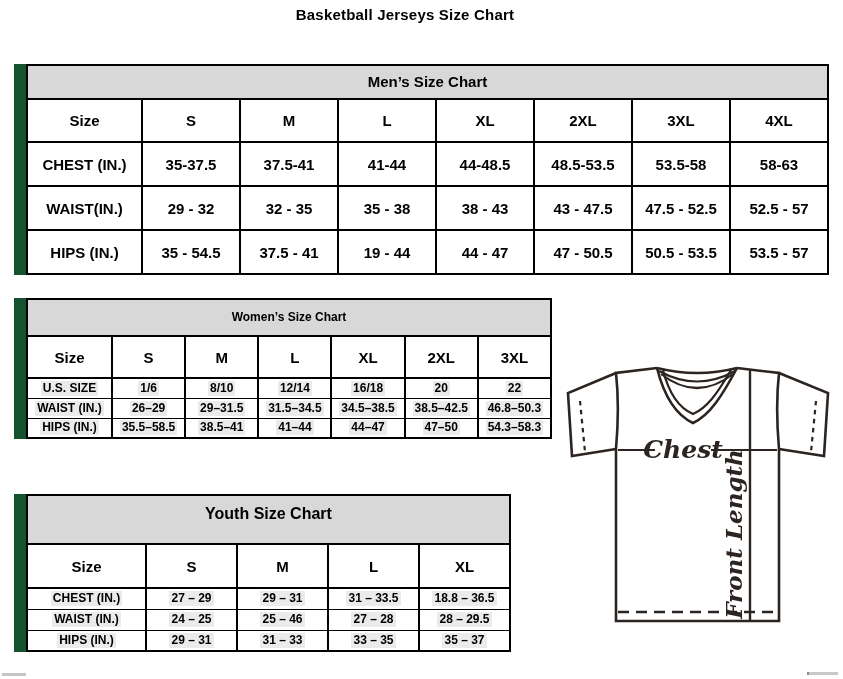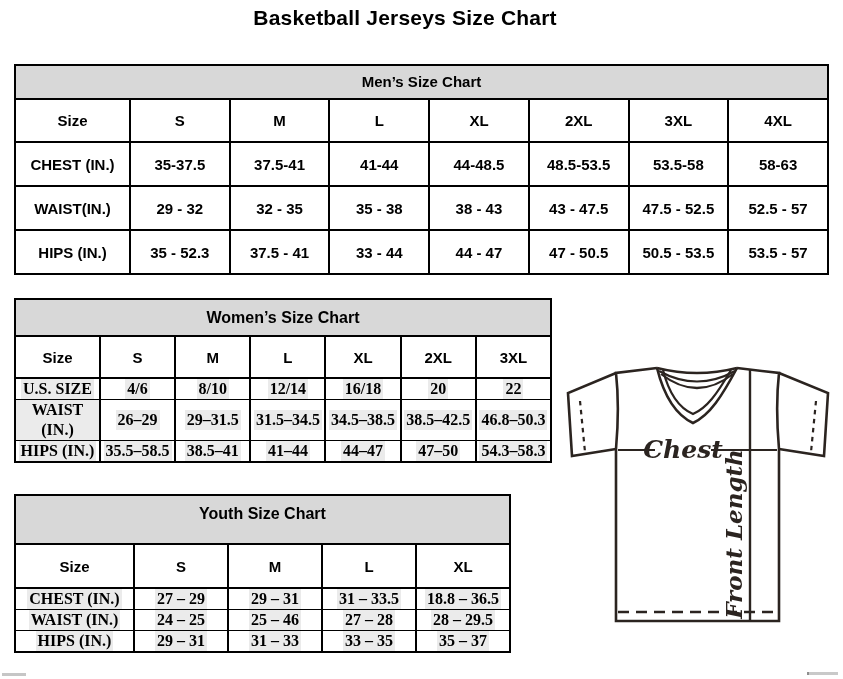--- a/index.html
+++ b/index.html
@@ -6,51 +6,51 @@
     --hdr:#d8d8d8; --bd:#000000; --ink:#2b2420; --hl:#ebebeb;
   }
   *{box-sizing:border-box; margin:0; padding:0;}
   html,body{background:#ffffff;}
   body{
     width:843px; height:679px; position:relative; overflow:hidden;
     font-family:"Liberation Sans", sans-serif; color:#000;
   }
   .page-title{
     position:absolute; top:6px; left:0; width:810px;
-    text-align:center; font-size:21px; font-weight:bold; color:#000;
+    text-align:center; font-size:15px; font-weight:bold; color:#000;
     letter-spacing:0.2px;
   }
-  .chart{position:absolute; background:#14532d;}
+  .chart{position:absolute; background:#14532d;padding-left:12px;}
   .chart-title{
     background:var(--hdr); border:2px solid var(--bd);
     text-align:center; font-weight:bold; width:100%;
   }
   .men   .chart-title{height:36px; line-height:32px; font-size:15px;}
-  .women .chart-title{height:39px; line-height:35px; font-size:16px;}
+  .women .chart-title{height:39px; line-height:35px; font-size:12px;}
   .youth .chart-title{height:51px; line-height:35px; font-size:16px;}
   table{
     border-collapse:collapse; table-layout:fixed; width:100%;
     margin-top:-2px; background:#fff;
   }
   th,td{
     border:2px solid var(--bd); text-align:center; vertical-align:middle;
     font-weight:bold; padding:0; color:#000;
   }
   .men{left:14px; top:64px; width:815px;}
   .women{left:14px; top:298px; width:538px;}
   .youth{left:14px; top:494px; width:497px;}
   .men   .size-col-label{width:115px;}
   .women .size-col-label{width:85px;}
   .youth .size-col-label{width:119px;}
   tr.size-row{font-size:15px;border-radius:19px;}
   .men   tr.size-row{height:43px;}
   .women tr.size-row{height:42px;}
   .youth tr.size-row{height:44px;}
   .men tr.data-row{height:44px; font-size:15px;}
-  .women tr.data-row, .youth tr.data-row{font-size:16px;font-family:Liberation Serif, serif;}
+  .women tr.data-row, .youth tr.data-row{font-size:12px;}
   .women tr.data-row{height:20px;}
   .youth tr.data-row{height:21px;}
   .women tr.data-row th, .women tr.data-row td,
   .youth tr.data-row th, .youth tr.data-row td{
     border-top-width:1px; border-bottom-width:1px;
   }
   .women tr.data-row:last-child th, .women tr.data-row:last-child td,
   .youth tr.data-row:last-child th, .youth tr.data-row:last-child td{
     border-bottom-width:2px;
   }
@@ -101,23 +101,23 @@
           <td><span class="cell-text">29 - 32</span></td>
           <td><span class="cell-text">32 - 35</span></td>
           <td><span class="cell-text">35 - 38</span></td>
           <td><span class="cell-text">38 - 43</span></td>
           <td><span class="cell-text">43 - 47.5</span></td>
           <td><span class="cell-text">47.5 - 52.5</span></td>
           <td><span class="cell-text">52.5 - 57</span></td>
         </tr>
         <tr class="data-row">
           <th><span class="cell-text">HIPS (IN.)</span></th>
-          <td><span class="cell-text">35 - 52.3</span></td>
+          <td><span class="cell-text">35 - 54.5</span></td>
           <td><span class="cell-text">37.5 - 41</span></td>
-          <td><span class="cell-text">33 - 44</span></td>
+          <td><span class="cell-text">19 - 44</span></td>
           <td><span class="cell-text">44 - 47</span></td>
           <td><span class="cell-text">47 - 50.5</span></td>
           <td><span class="cell-text">50.5 - 53.5</span></td>
           <td><span class="cell-text">53.5 - 57</span></td>
         </tr>
       </tbody>
     </table>
 </section>
 
 <section class="chart women">
@@ -128,21 +128,21 @@
           <th class="size-col-label"><span class="cell-text">Size</span></th>
           <th><span class="cell-text">S</span></th>
           <th><span class="cell-text">M</span></th>
           <th><span class="cell-text">L</span></th>
           <th><span class="cell-text">XL</span></th>
           <th><span class="cell-text">2XL</span></th>
           <th><span class="cell-text">3XL</span></th>
         </tr>
         <tr class="data-row">
           <th><span class="cell-text">U.S. SIZE</span></th>
-          <td><span class="cell-text">4/6</span></td>
+          <td><span class="cell-text">1/6</span></td>
           <td><span class="cell-text">8/10</span></td>
           <td><span class="cell-text">12/14</span></td>
           <td><span class="cell-text">16/18</span></td>
           <td><span class="cell-text">20</span></td>
           <td><span class="cell-text">22</span></td>
         </tr>
         <tr class="data-row">
           <th><span class="cell-text">WAIST (IN.)</span></th>
           <td><span class="cell-text">26–29</span></td>
           <td><span class="cell-text">29–31.5</span></td>

